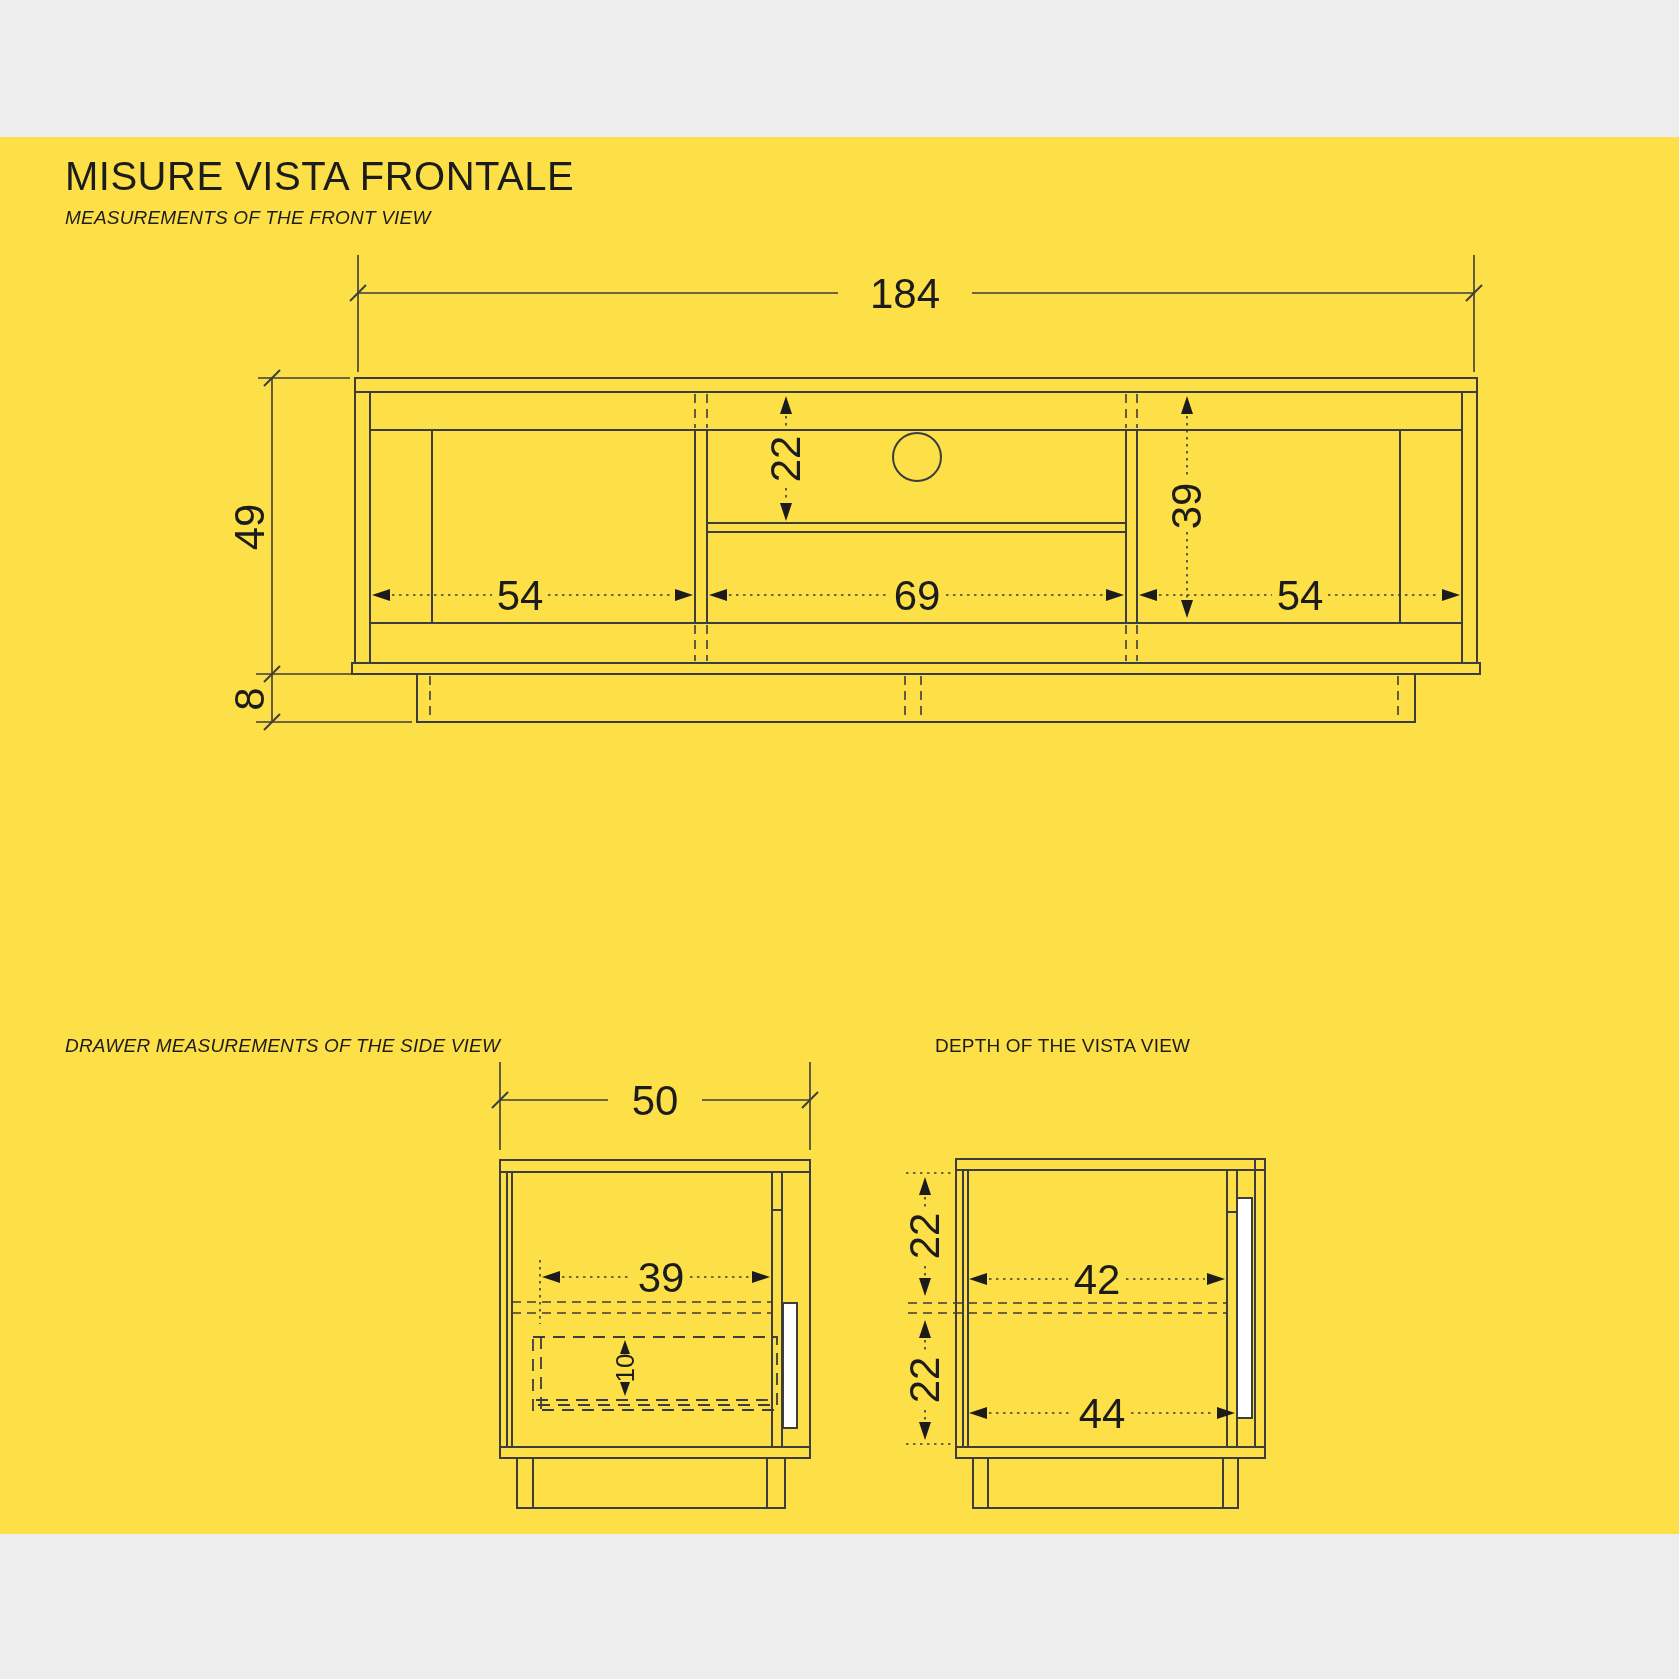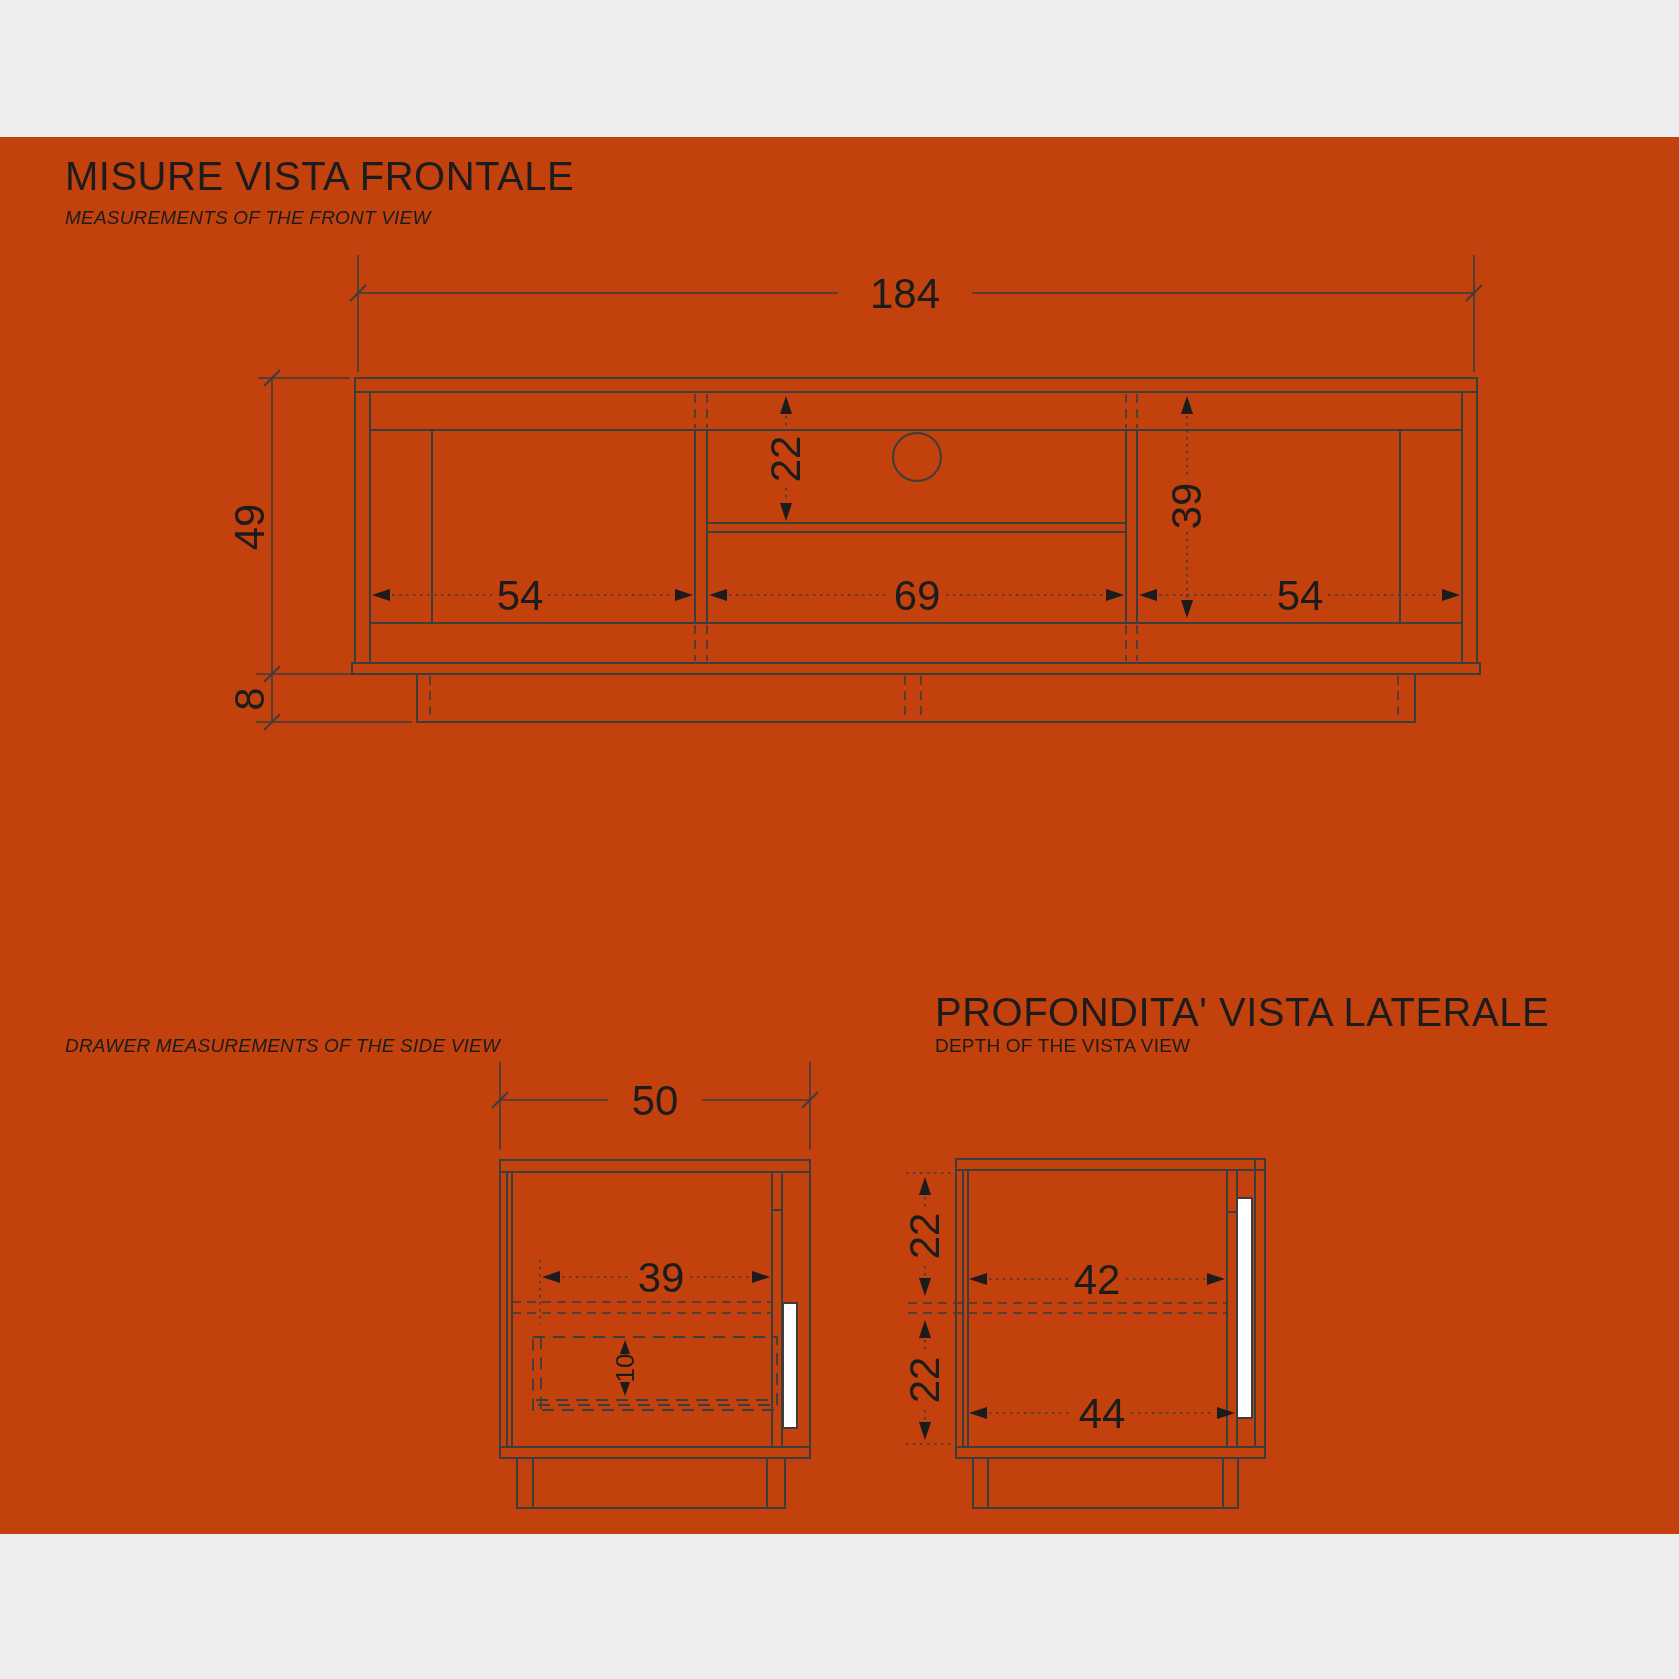--- a/index.html
+++ b/index.html
@@ -1,19 +1,19 @@
 <!DOCTYPE html>
 <html><head>
 <meta charset="utf-8">
 <style>
   html,body{margin:0;padding:0;}
   .page{
     position:relative;
     width:1679px;height:1679px;
-    background:#c2410c;
+    background:#fde047;
     font-family:"Liberation Sans", sans-serif;
     overflow:hidden;
   }
   .band{position:absolute;left:0;width:1679px;background:#ededed;}
   .band.top{top:0;height:137px;}
   .band.bottom{top:1534px;height:145px;}
   .title{
     position:absolute;
     color:#1c1c1c;
     font-size:40px;
@@ -43,21 +43,20 @@
 
 <div class="page">
   <div class="band top"></div>
   <div class="band bottom"></div>
 
   <div class="title" style="left:65px;top:156px;">MISURE VISTA FRONTALE</div>
   <div class="subtitle it" style="left:65px;top:208px;">MEASUREMENTS OF THE FRONT VIEW</div>
 
   <div class="subtitle it" style="left:65px;top:1036px;">DRAWER MEASUREMENTS OF THE SIDE VIEW</div>
 
-  <div class="title" style="left:935px;top:992px;">PROFONDITA' VISTA LATERALE</div>
   <div class="subtitle" style="left:935px;top:1036px;">DEPTH OF THE VISTA VIEW</div>
 
   <svg width="1679" height="1679" viewBox="0 0 1679 1679">
     <g stroke="#3d3d3d" stroke-width="2" fill="none">
 
       <g>
 
         <g>
           <rect x="355" y="378" width="1122" height="285"></rect>
           <line x1="355" y1="392" x2="1477" y2="392"></line>

